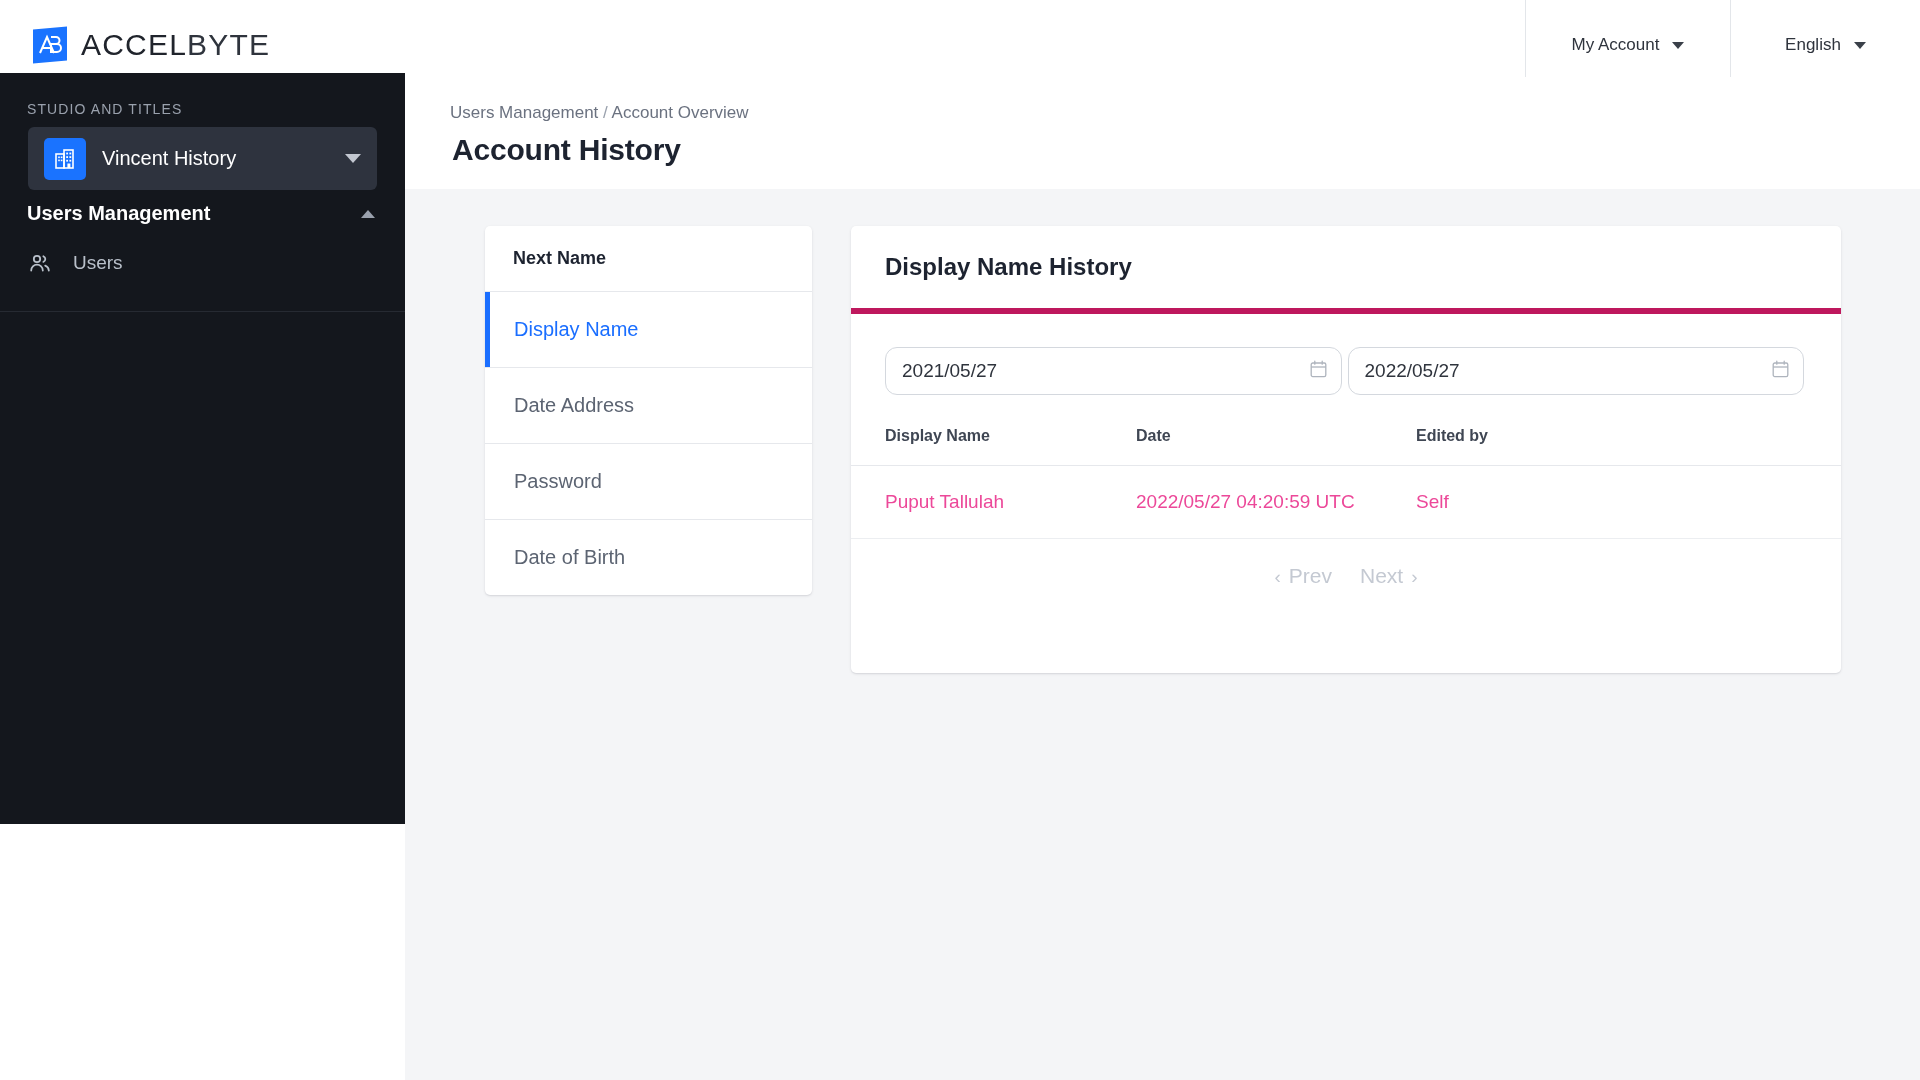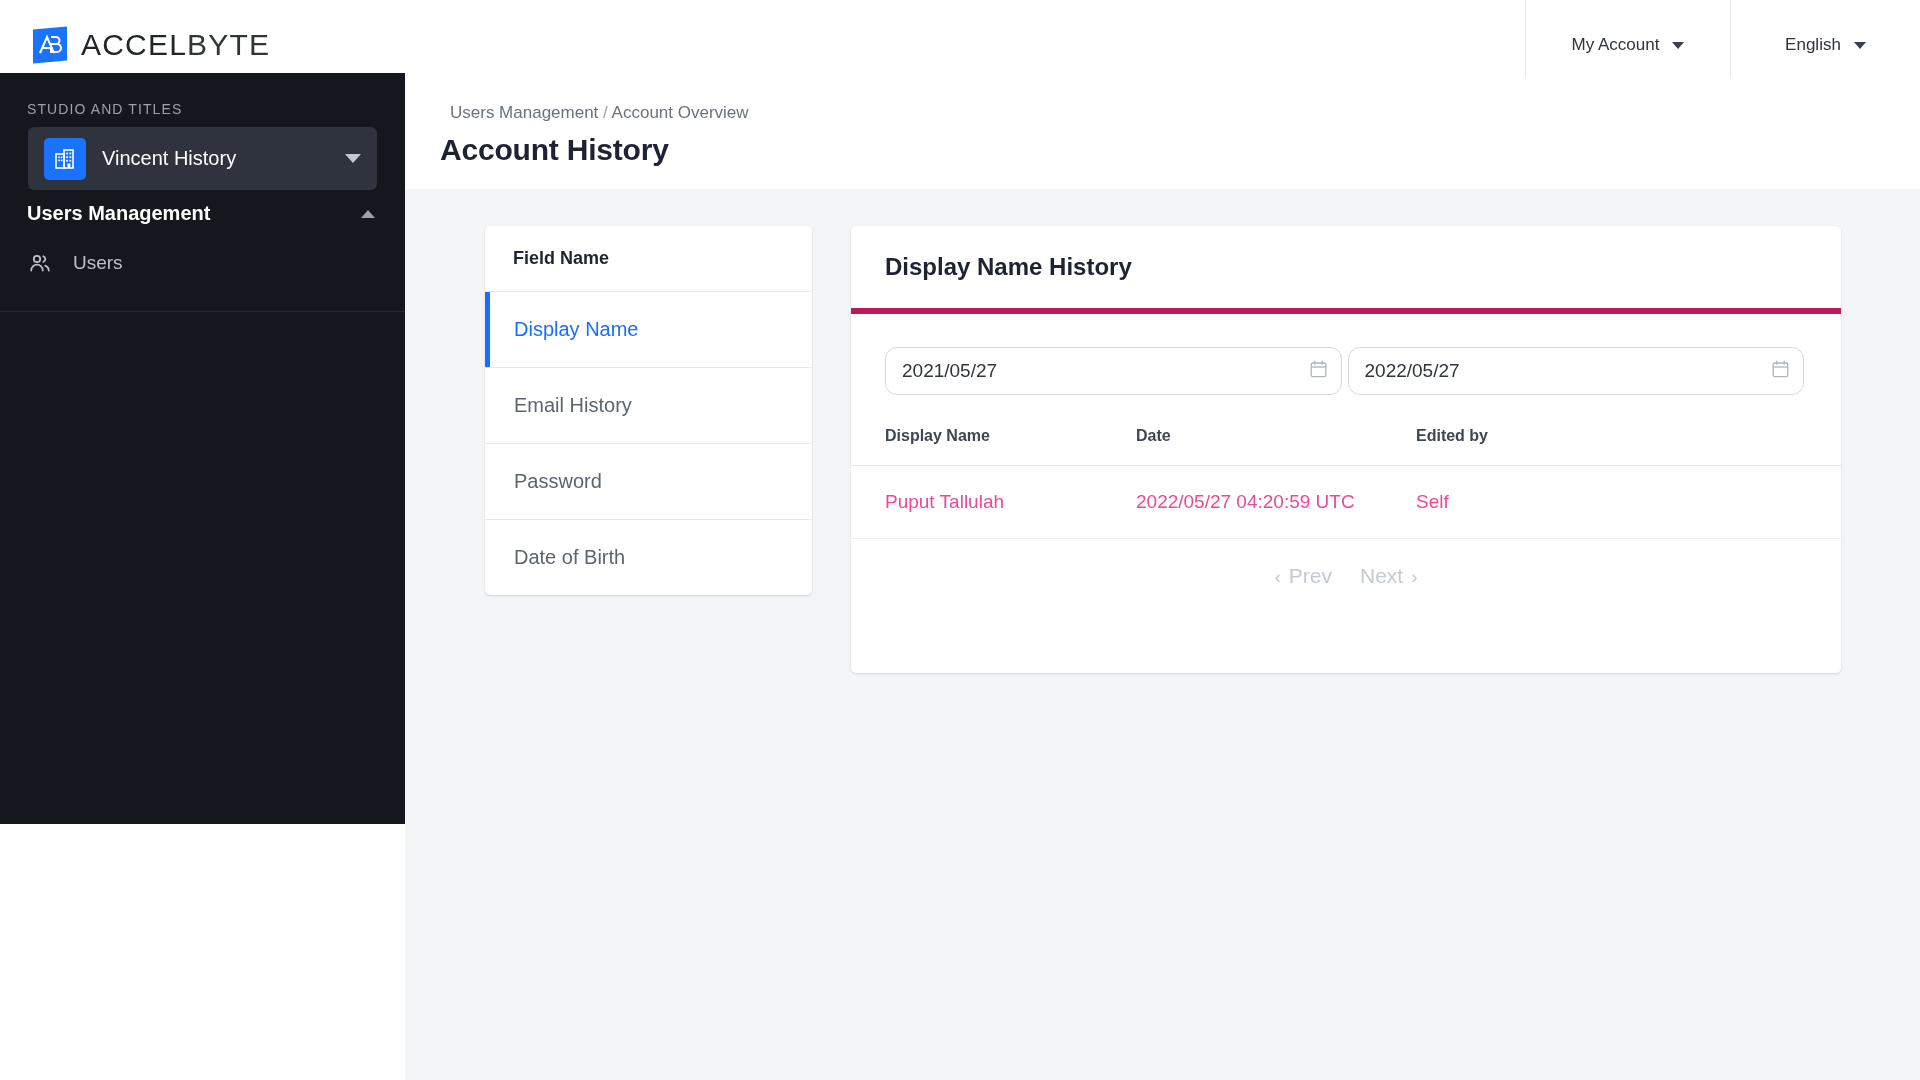--- a/index.html
+++ b/index.html
@@ -112,21 +112,21 @@
     position: absolute; top: 77px; left: 405px;
     width: 1515px; height: 112px;
     background: #ffffff;
   }
   .crumb {
     padding: 26px 0 0 45px; font-size: 17px; color: #6b7280;
   }
   .crumb span { cursor: pointer; }
   .crumb .sep { color: #9aa1ad; cursor: default; }
   .page-title {
-    padding: 10px 0 0 35px;
+    padding: 10px 0 0 47px;
     font-size: 30px; font-weight: bold; color: #1d2330;
     letter-spacing: -0.2px;
   }
 
   
   .content {
     position: absolute; top: 189px; left: 405px;
     width: 1515px; height: 891px;
     background: #f4f5f7;
   }
@@ -284,26 +284,26 @@
     <span>Users Management</span>
     <span class="sep">/</span>
     <span>Account Overview</span>
   </div>
   <div class="page-title">Account History</div>
 </div>
 
 <div class="content">
 
   <div class="card fields-card">
-    <div class="fields-head">Field Name</div>
+    <div class="fields-head">Next Name</div>
     <div class="field-row active">
       <span>Display Name</span>
     </div>
     <div class="field-row">
-      <span>Email History</span>
+      <span>Date Address</span>
     </div>
     <div class="field-row">
       <span>Password</span>
     </div>
     <div class="field-row">
       <span>Date of Birth</span>
     </div>
   </div>
 
   <div class="card hist-card">

